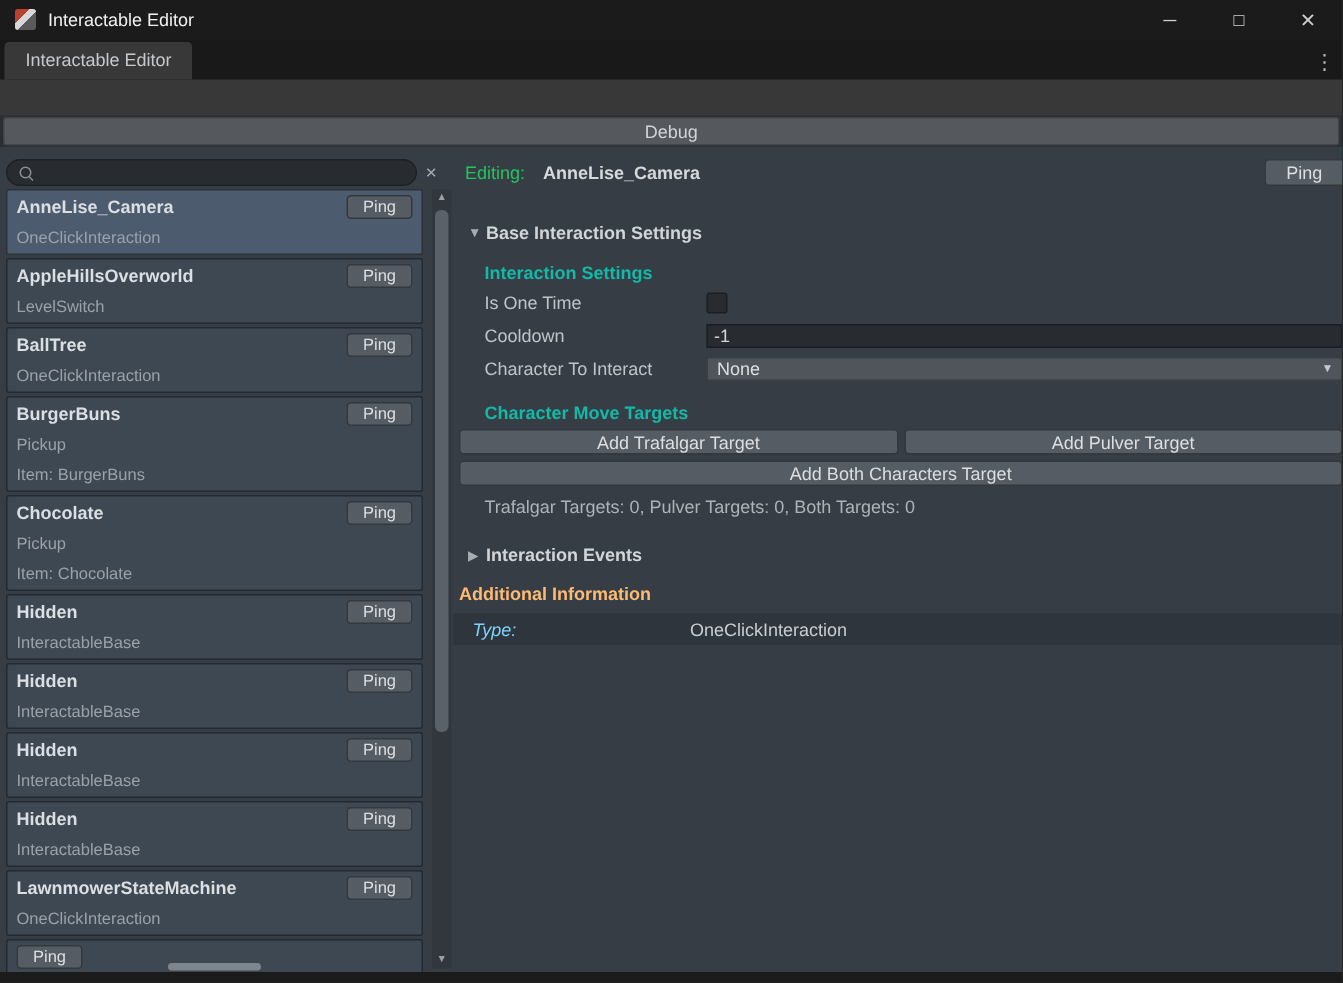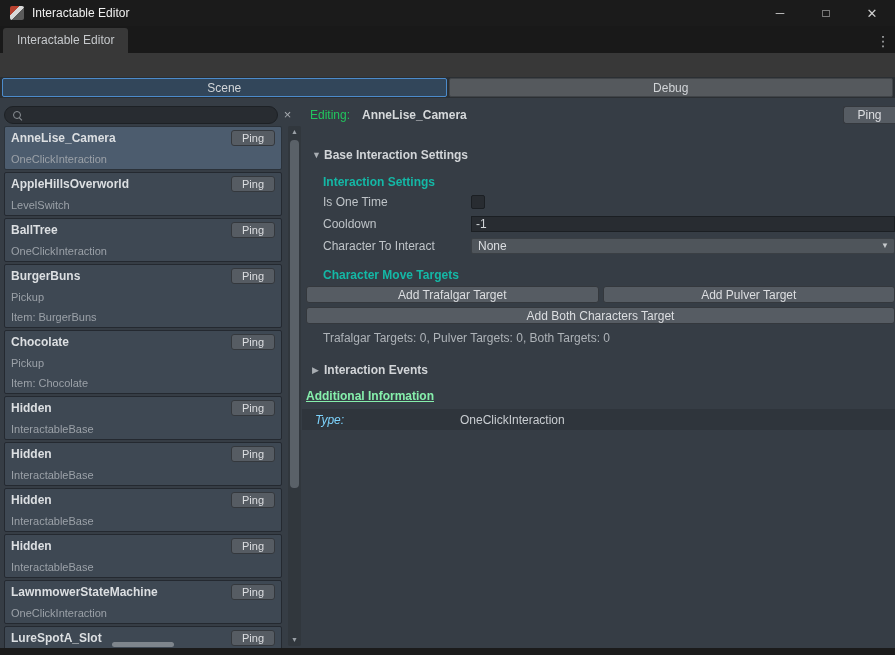--- a/index.html
+++ b/index.html
@@ -106,21 +106,21 @@
               color:#dcdfe2; display:flex; align-items:center; padding:0 18px 0 6px; position:relative; }
   .dropdown .dd-arrow { position:absolute; right:5px; top:2px; font-size:8px; color:#c6c9cc; }
 
   .btn-row { display:flex; gap:4px; margin-left:4px; }
   .btn-row.r1 { margin-top:4px; }
   .btn-row.r2 { margin-top:4px; }
   .wide-btn { flex:1; height:17px; background:#565c63; border:1px solid #34383d; border-radius:3px;
               color:#dcdee1; font-size:12px; display:flex; align-items:center; justify-content:center; }
   .summary { margin:7px 0 0 21px; height:14px; color:#aeb3b8; }
 
-  .additional-header { margin:12px 0 0 4px; font-weight:bold; color:#86efac;text-decoration:underline; }
+  .additional-header { margin:12px 0 0 4px; font-weight:bold; color:#fdba74; }
   .type-row { margin-top:6px; height:21px; background:#2f353c; display:flex; align-items:center;
               padding-left:13px; }
   .type-label { width:145px; flex:0 0 auto; color:#7dd3fc;font-style:italic; }
   .type-value { color:#c9cdd1; }
 </style>
 </head>
 <body>
 
 <div id="app">
 
@@ -140,21 +140,20 @@
   </div>
 
   <div class="toolbar">
     <div class="refresh">Refresh</div>
     <div class="tb-spacer"></div>
     <div class="found-sep"></div>
     <div class="found">Found: 14 interactables</div>
   </div>
 
   <div class="viewtabs">
-    <div class="viewtab active">Scene</div>
     <div class="viewtab inactive">Debug</div>
   </div>
 
   <div class="content">
 
     <div class="left">
       <div class="search-field">
         <span class="search-glass"></span>
         <input type="text" value="" style="">
       </div>
@@ -258,21 +257,20 @@
       <span class="item-name">LawnmowerStateMachine</span>
       <span class="ping-btn">Ping</span>
     </div>
     <div>
               <div class="item-line">OneClickInteraction</div>
             </div>
   </div>
 
   <div class="list-item">
     <div class="item-header">
-      <span class="item-name">LureSpotA_Slot</span>
       <span class="ping-btn">Ping</span>
     </div>
     <div></div>
   </div>
 </div>
 
       <div class="vscroll">
         <div class="arr up">▲</div>
         <div class="vthumb"></div>
         <div class="arr down">▼</div>

